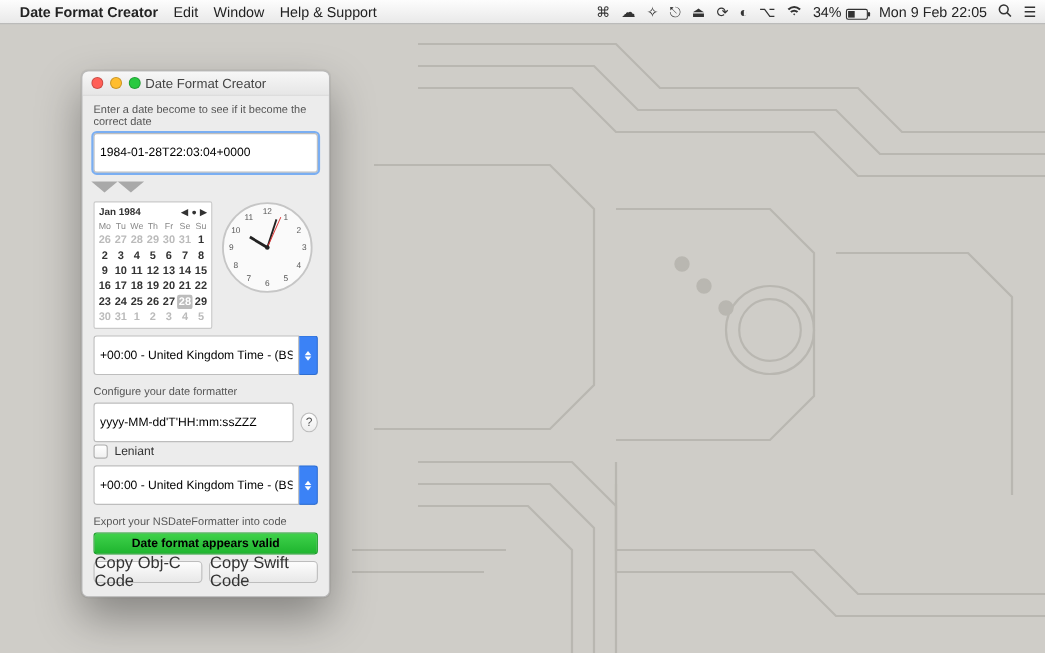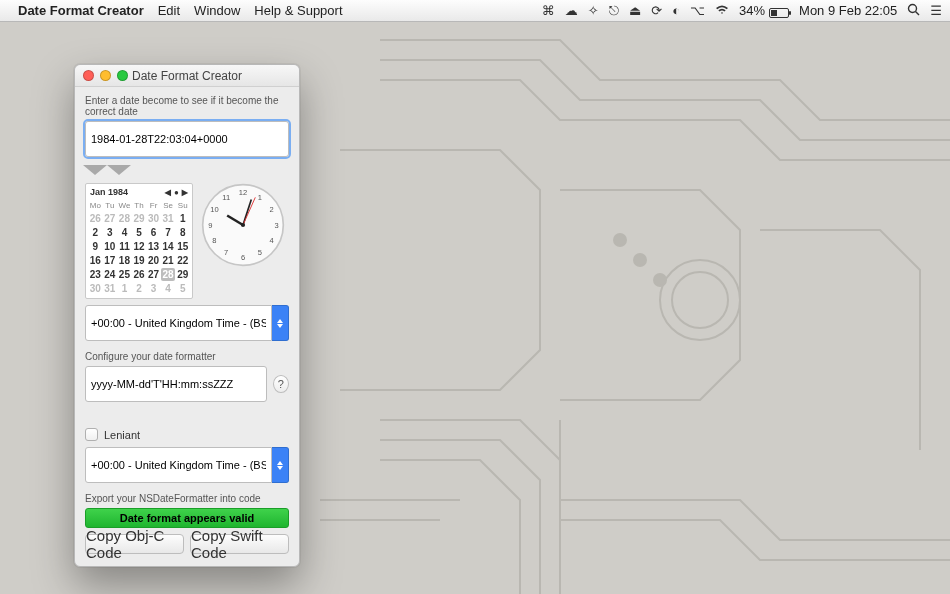--- a/index.html
+++ b/index.html
@@ -112,21 +112,21 @@
 .select .field { border-radius: 3px 0 0 3px; }
 .select-btn { width:18px; background:#3b82f6; border:1px solid #2f6ed0; border-left:none; border-radius:0 3px 3px 0; display:flex; flex-direction:column; align-items:center; justify-content:center; }
 .select-btn::before { content:""; border-left:3px solid transparent; border-right:3px solid transparent; border-bottom:4px solid #fff; margin-bottom:1px; }
 .select-btn::after  { content:""; border-left:3px solid transparent; border-right:3px solid transparent; border-top:4px solid #fff; }
 
 .section-gap { height: 10px; }
 
 .format-row { display:flex; gap:6px; align-items:center; }
 .help-btn { width:18px; height:18px; border:1px solid #bdbdbd; border-radius:50%; background:linear-gradient(#fff,#ededed); font-size:11px; color:#555; display:flex; align-items:center; justify-content:center; }
 
-.check-row { display:flex; align-items:center; gap:6px; margin: 26px 0 6px; }
+.check-row { display:flex; align-items:center; gap:6px; margin: 2px 0 6px; }
 .checkbox { width:13px; height:13px; border:1px solid #b0b0b0; border-radius:3px; background:linear-gradient(#fff,#f0f0f0); }
 
 .valid-bar {
   margin-top: 4px;
   background: linear-gradient(#3fd24b, #1fb52f);
   border: 1px solid #1a9e28; border-radius:3px;
   color:#000; font-weight:600; text-align:center;
   font-size: 11px; padding: 3px 0;
 }
 

